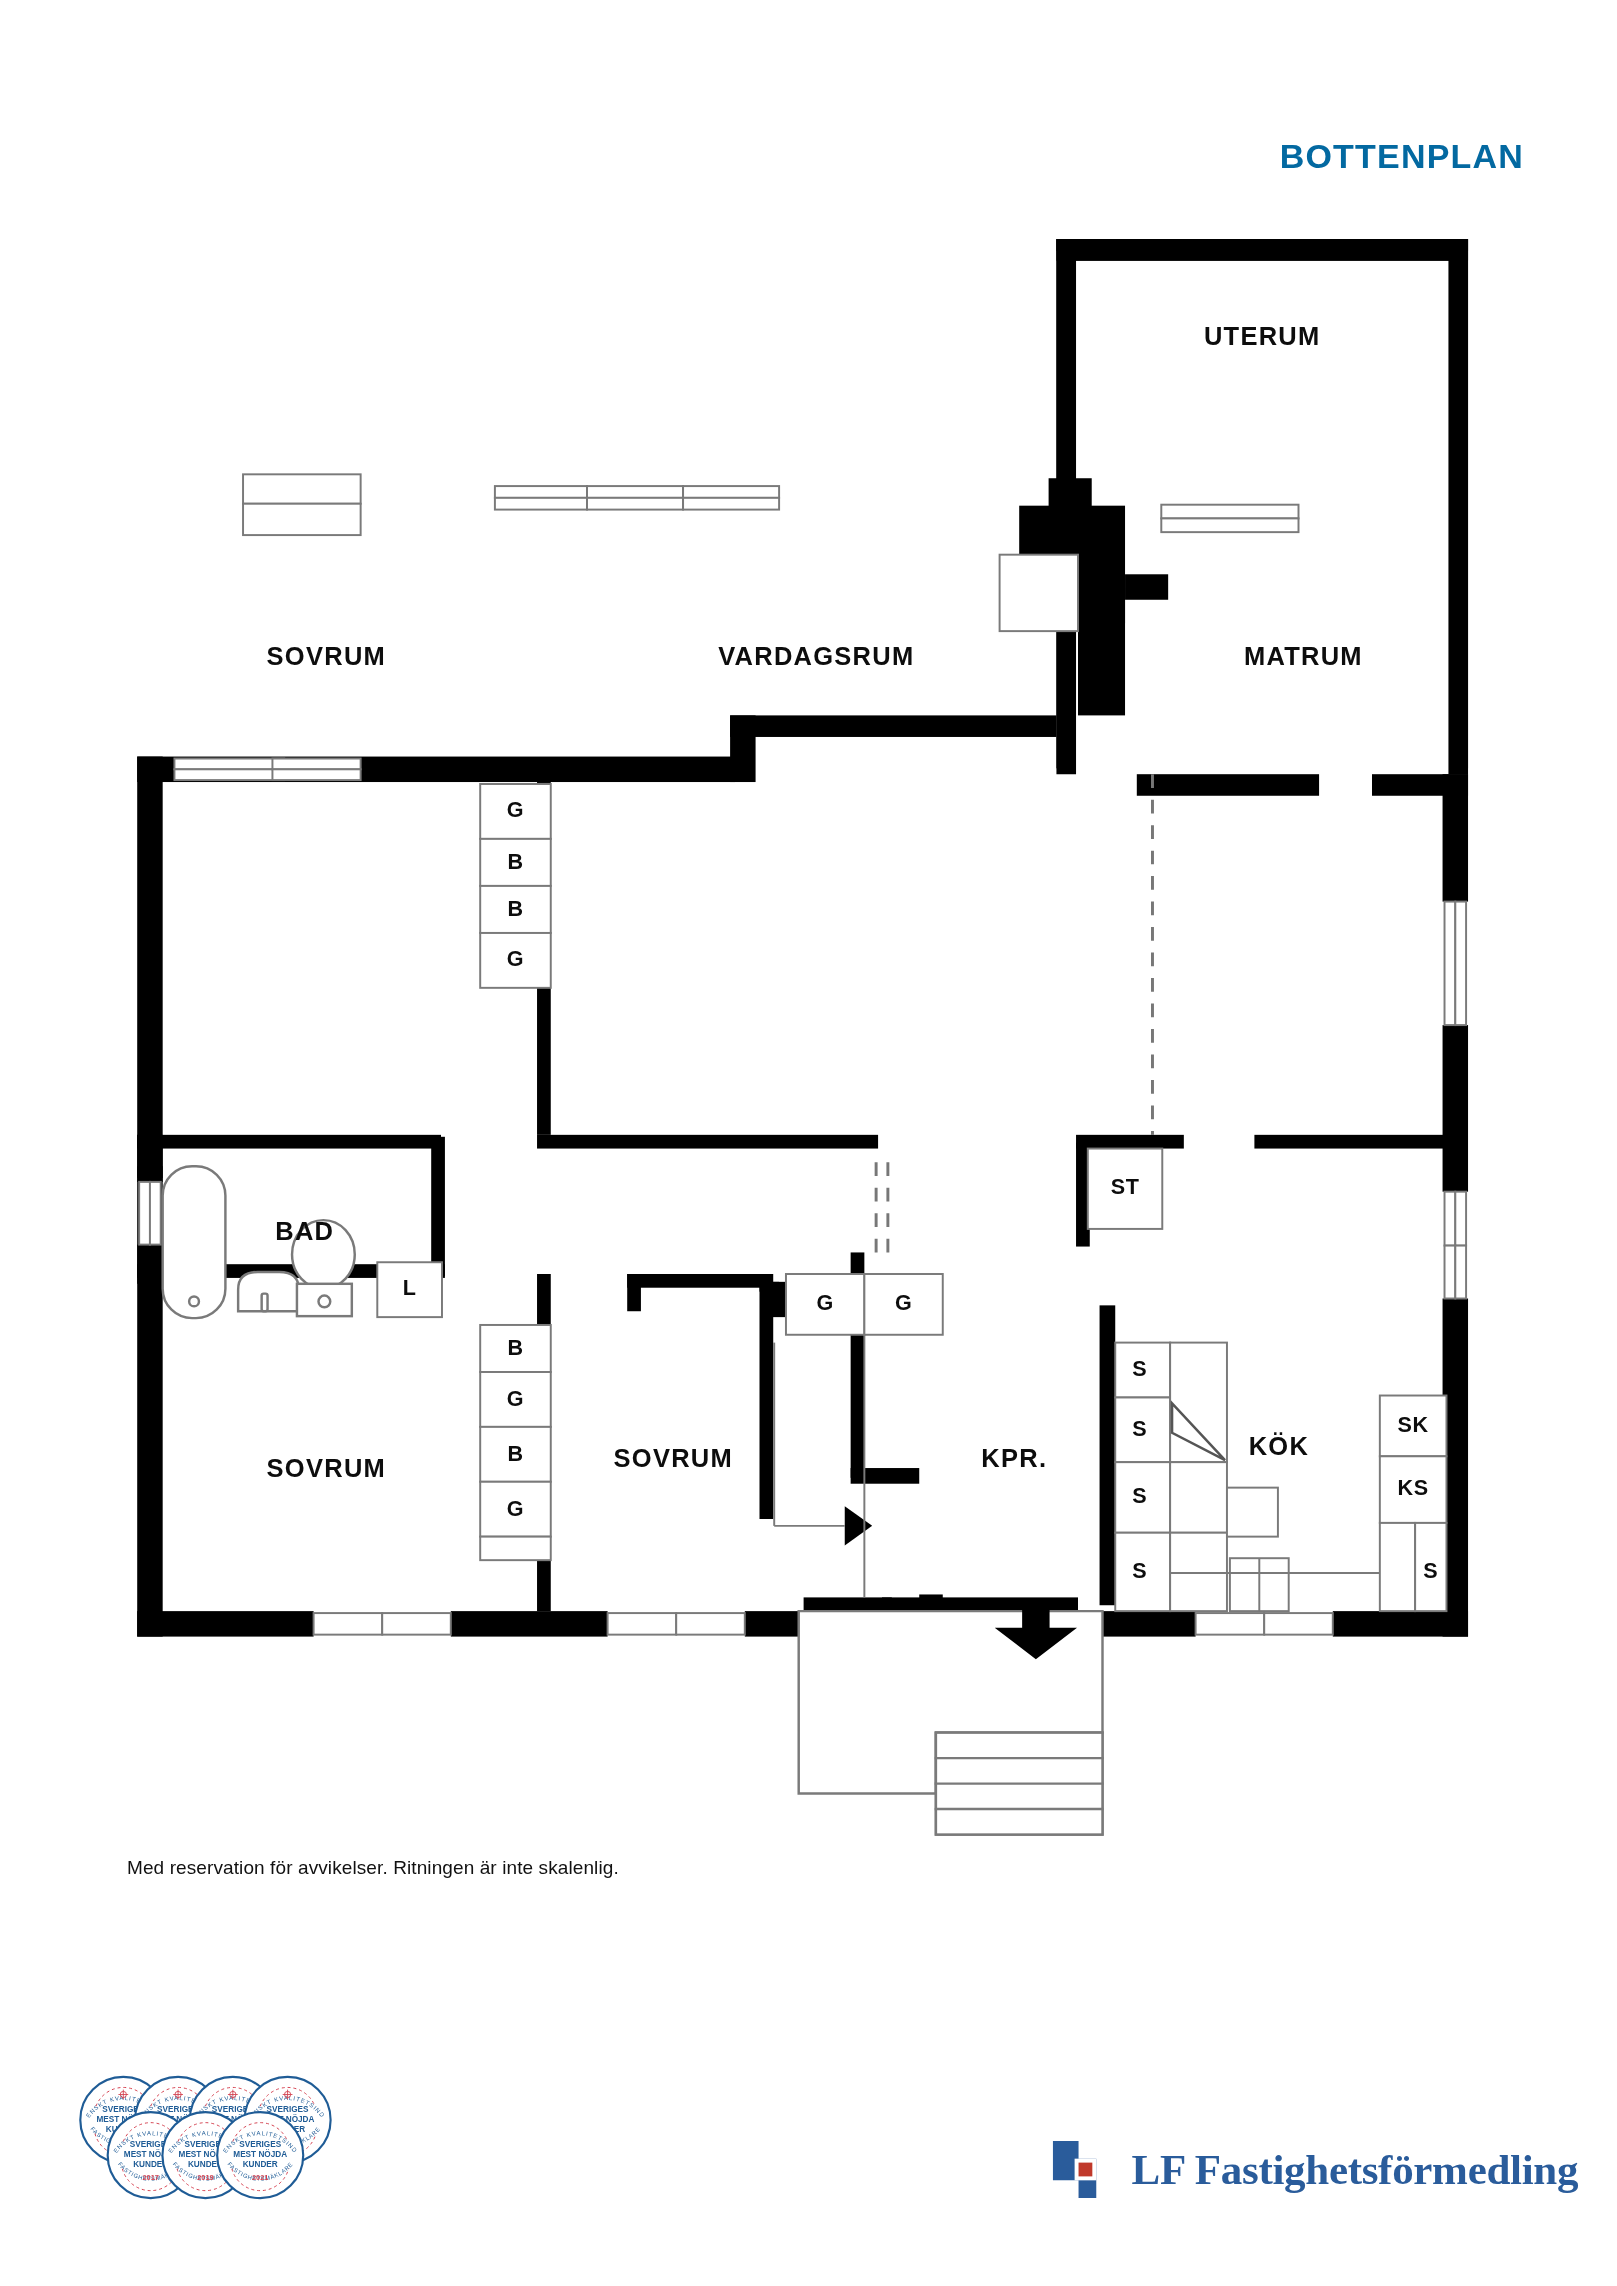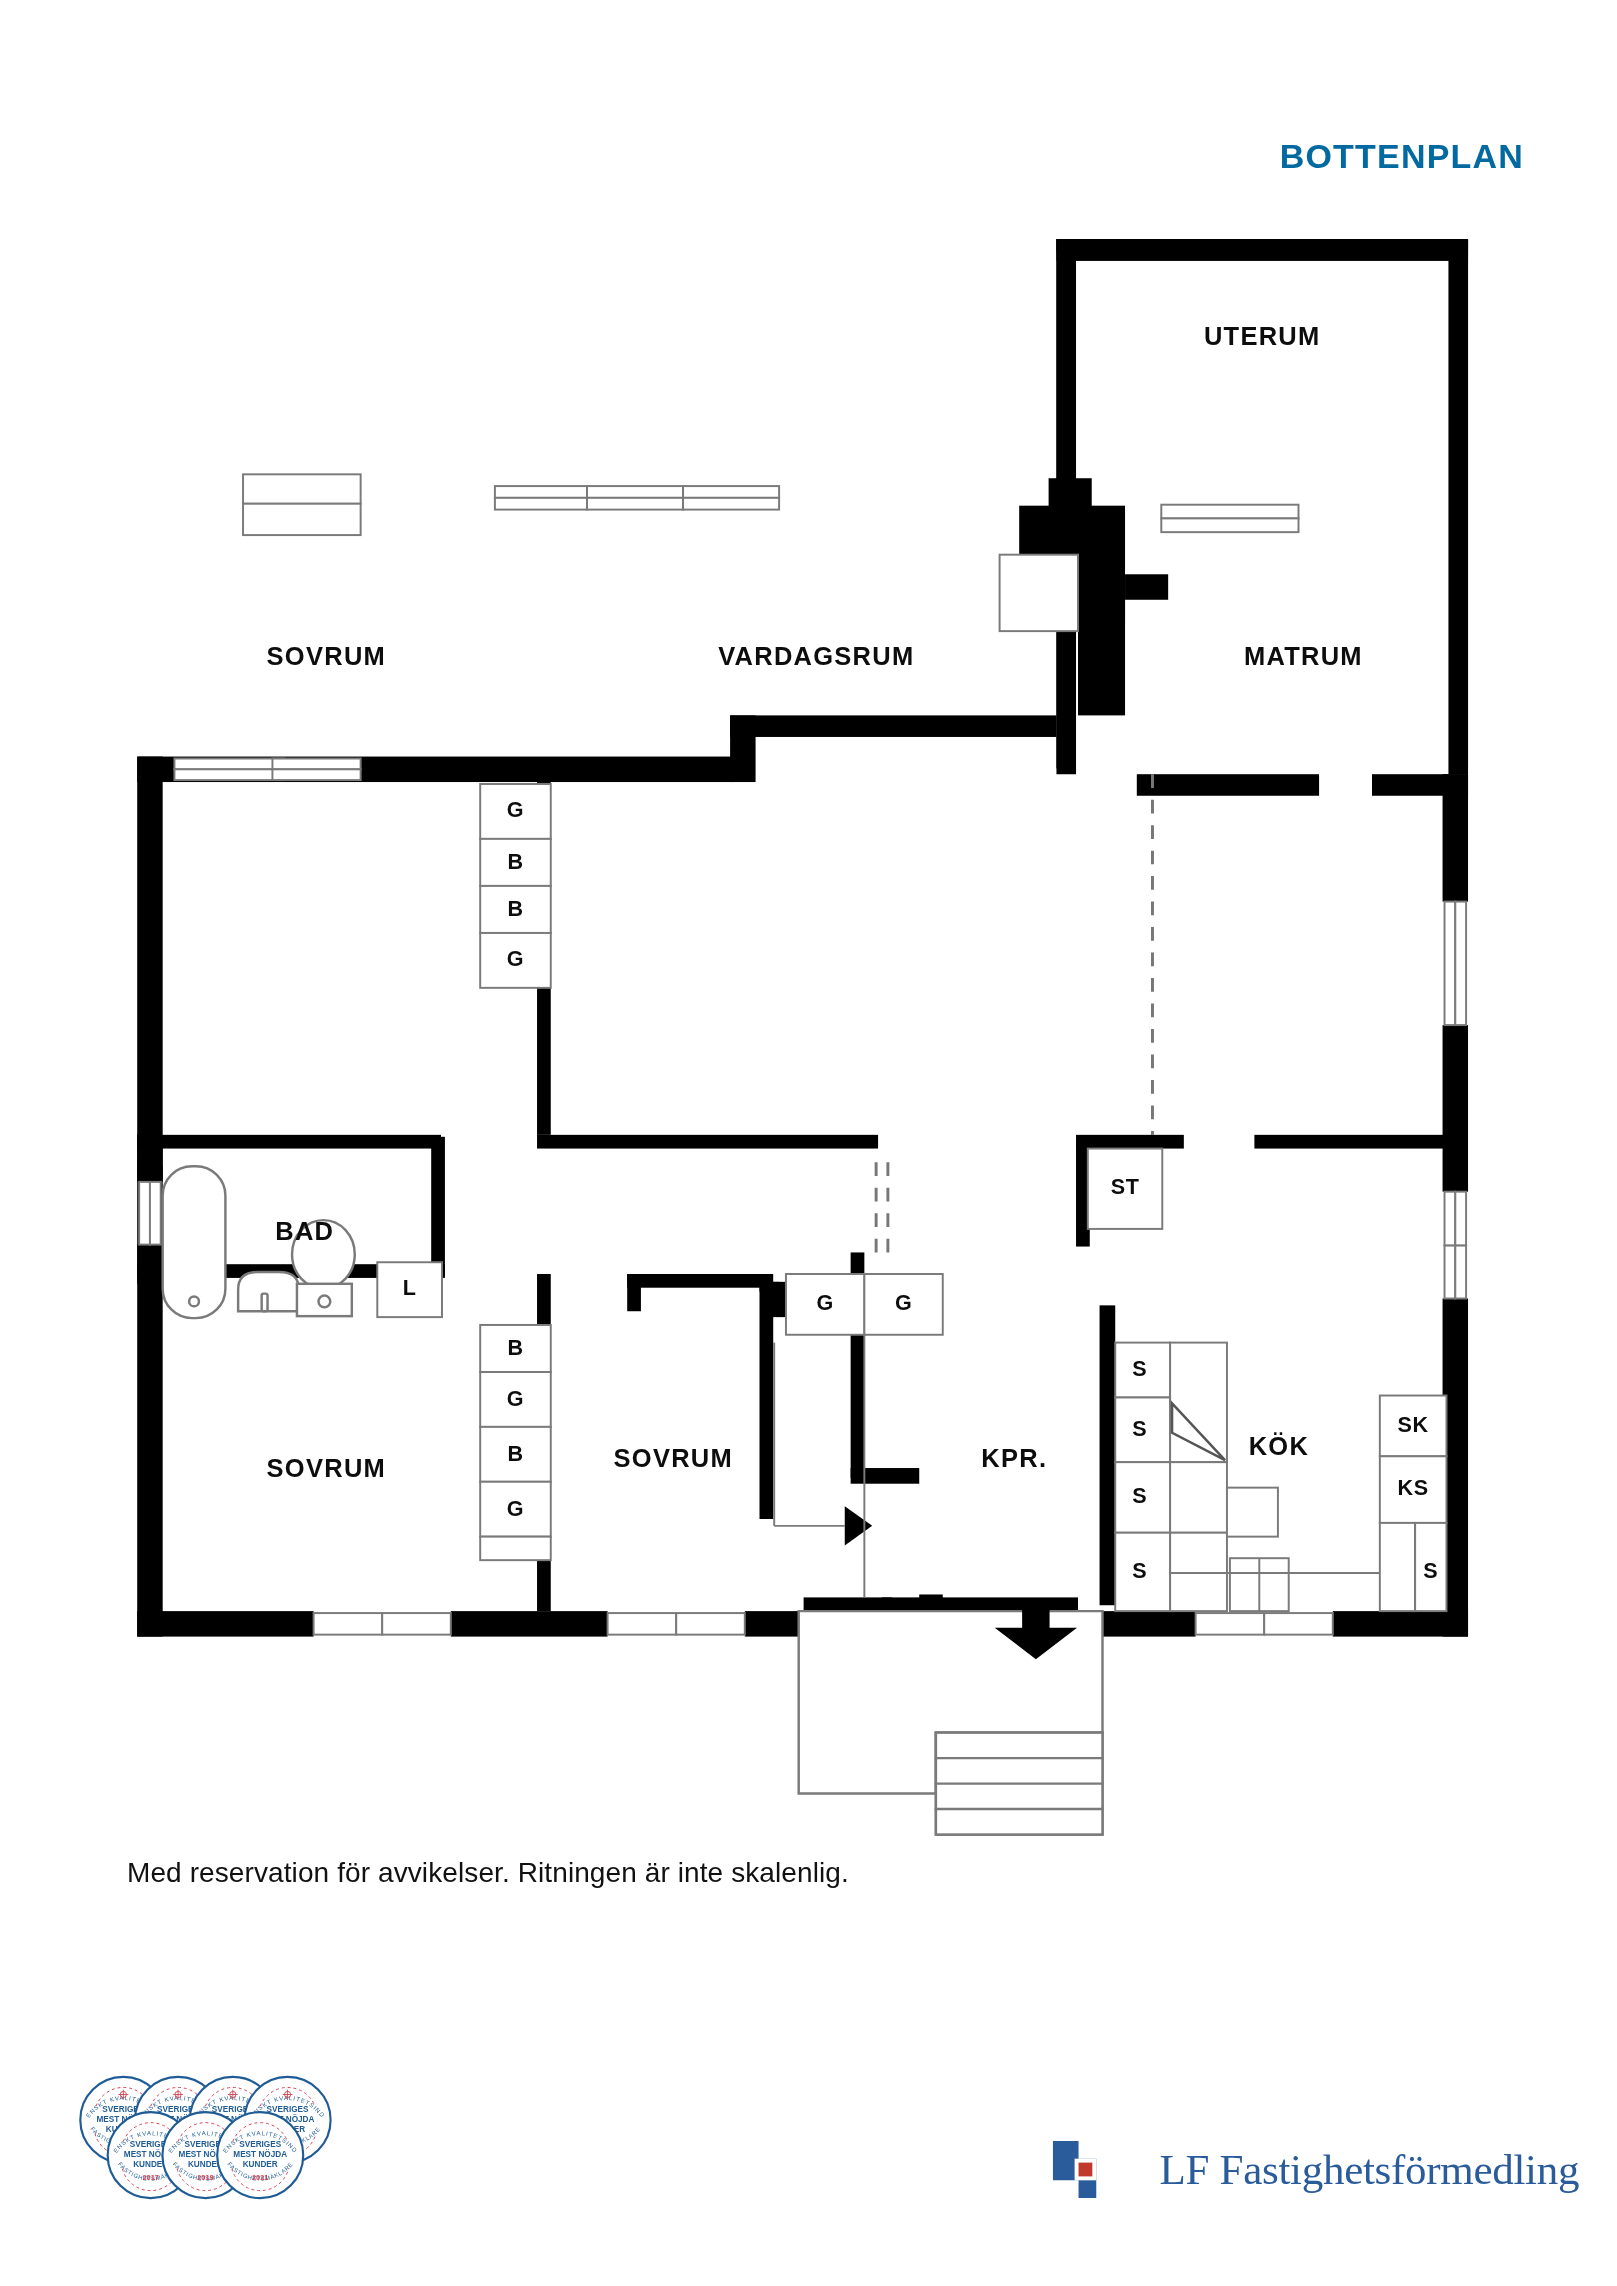--- a/index.html
+++ b/index.html
@@ -25,36 +25,36 @@
     font-family:"Liberation Sans", sans-serif;
     font-weight:bold; fill:#0d0d0d;
     text-anchor:middle; dominant-baseline:middle;
   }
   .rlabel.big{font-size:26px; letter-spacing:1.3px;}
   .rlabel.sml{font-size:22px; letter-spacing:0.6px;}
 
   
   #disclaimer{
     position:absolute; left:127px; top:1857px;
-    font-size:28px; color:#111; letter-spacing:0.1px;
+    font-size:19px; color:#111; letter-spacing:0.1px;
     font-family:"Liberation Sans", sans-serif;
     text-align:center;
   }
 
   
   #badges{position:absolute; left:76px; top:2073px; width:343px; height:176px;}
   #badges svg{display:block;}
 
   
   #brand{position:absolute; left:1049px; top:2137px; display:flex; align-items:center; gap:17.6px;}
   #brand .mark{width:65px;height:65px;position:relative;flex:0 0 auto;}
   #brand .wordmark{
     font-family:"Liberation Serif", serif;
-    font-size:43px; font-weight:normal; letter-spacing:-0.3px;
-    color:#2a5c9b; white-space:nowrap;margin-left:28px;
+    font-size:43px; font-weight:bold; letter-spacing:-0.3px;
+    color:#2a5c9b; white-space:nowrap;
   }
 </style>
 </head>
 <body>
 
 <div class="page">
 
   <div id="plan-title">BOTTENPLAN</div>
 
   <div id="floorplan">

